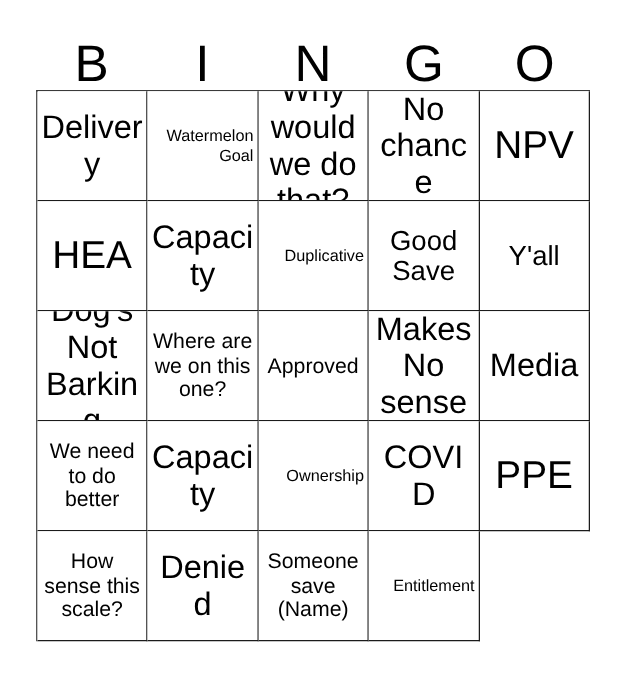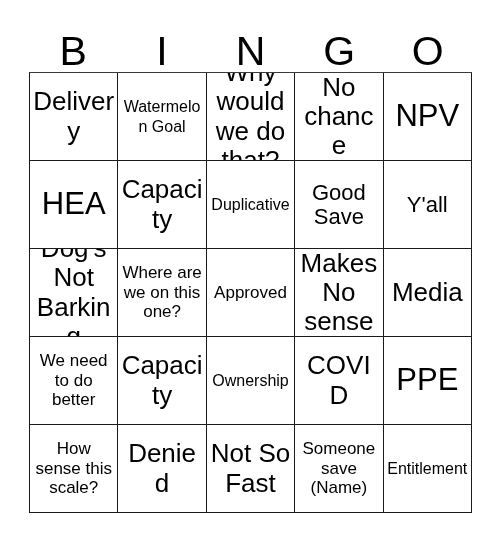--- a/index.html
+++ b/index.html
@@ -73,21 +73,21 @@
     width: 100%;
     line-height: 1.12;
     word-wrap: break-word;
     hyphens: none;
   }
   
   .fs-xl  .txt { font-size: 31px; line-height: 1.06; }
   .fs-lg  .txt { font-size: 22px; line-height: 1.08; }
   .fs-md  .txt { font-size: 26px; line-height: 1.12; }
   .fs-sm  .txt { font-size: 17px; line-height: 1.16; }
-  .fs-xs  .txt { font-size: 16px; line-height: 1.2; }
+  .fs-xs  .txt { font-size: 13px; line-height: 1.2; text-align: right; }
 </style>
 </head>
 <body>
 
 <div class="card">
 
   <div class="bingo-header">
     <div class="letter">B</div>
     <div class="letter">I</div>
     <div class="letter">N</div>
@@ -155,23 +155,20 @@
       </div>
       <div class="cell fs-xl">
         <span class="txt">PPE</span>
       </div>
       <div class="cell fs-sm">
         <span class="txt">How sense this scale?</span>
       </div>
       <div class="cell fs-md">
         <span class="txt">Denied</span>
       </div>
-      <div class="cell fs-md">
-        <span class="txt">Not So Fast</span>
-      </div>
       <div class="cell fs-sm">
         <span class="txt">Someone save (Name)</span>
       </div>
       <div class="cell fs-xs">
         <span class="txt">Entitlement</span>
       </div>
     </div>
 
 </div>
 

